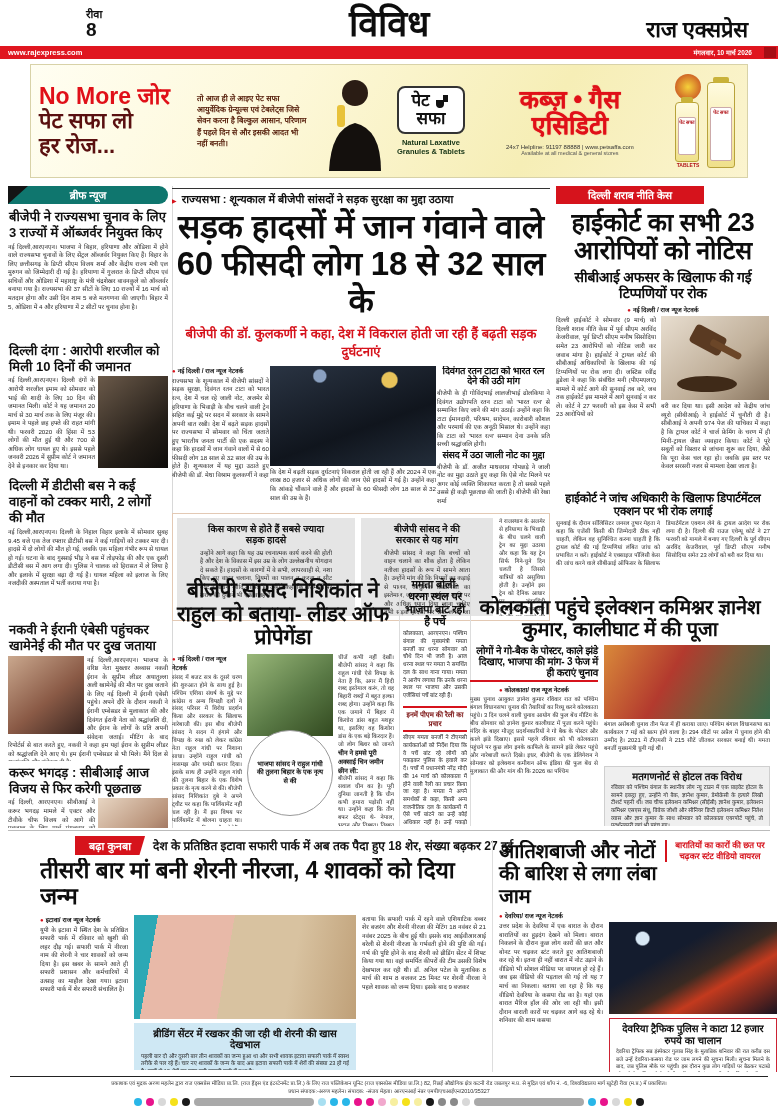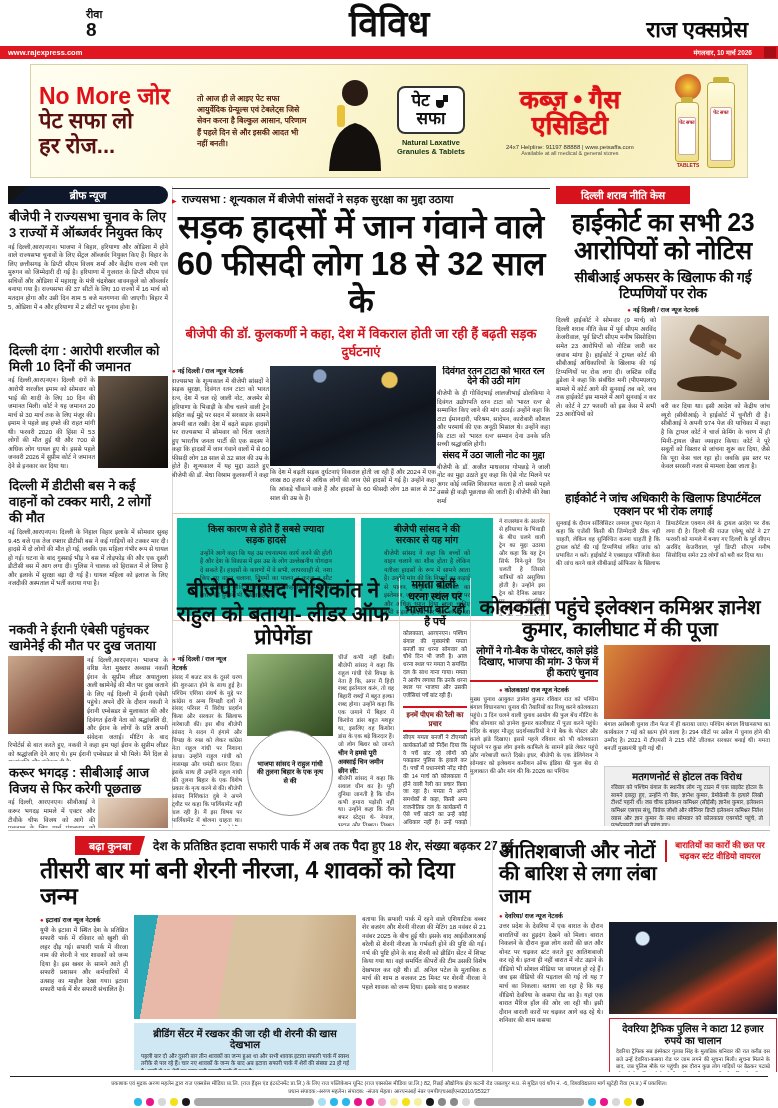--- a/index.html
+++ b/index.html
@@ -23,27 +23,27 @@
   .petsafa-box{border:2px solid #333;background:#fff;border-radius:8px;padding:4px 6px;text-align:center;
                font-weight:800;font-size:17px;line-height:1.05;color:#111;position:relative}
   .benefit{color:#e01018;font-weight:800;font-size:25px;line-height:1.05;text-align:center;text-shadow:0 0 1px #e01018}
   .bottle{width:22px;height:58px;border-radius:4px 4px 3px 3px;border:1px solid #b8a23a;
           background:linear-gradient(#fffbe0,#efe08a);position:relative}
   .bottle:before{content:"";position:absolute;left:5px;right:5px;top:-6px;height:6px;background:#c9b23a;border-radius:2px}
   .bottle .lbl{position:absolute;left:2px;right:2px;top:14px;bottom:6px;background:#fff;border:1px solid #caa;border-radius:2px;
                font-size:5px;font-weight:bold;text-align:center;color:#b01016;line-height:1.1;padding-top:2px}
   
   .brief{position:absolute;left:8px;top:186px;width:160px;height:642px;border-right:1px solid #d8d8d8;padding-right:4px}
-  .brief-tab{position:relative;height:18px;background:#0f172a;border-radius:0 9px 9px 0;display:flex;align-items:center;
+  .brief-tab{position:relative;height:18px;background:#0f766e;border-radius:0 9px 9px 0;display:flex;align-items:center;
              justify-content:center;color:#fff;font-weight:800;font-size:10.5px;margin-bottom:5px}
   .brief-tab:before{content:"";position:absolute;left:0;top:0;border-top:18px solid #141414;border-right:20px solid transparent;width:0;height:0}
   .bh{font-size:13px;font-weight:800;line-height:1.22;margin:4px 1px 2px}
   .ph{background:#888}
   
-  .peach{background:#14b8a6;padding:5px 23px;box-sizing:border-box}
+  .peach{background:#e5e5e5;padding:5px 23px;box-sizing:border-box}
   .peach h4{margin:0 0 3px;font-size:9.5px;text-align:center;line-height:1.2}
   
   .badge{background:#d6131c;color:#fff;font-weight:800;font-size:10.5px;text-align:center;padding:2px 0}
   
   .circ{width:86px;height:86px;border-radius:50%;border:1px solid #999;background:#fff;display:flex;align-items:center;
         justify-content:center;text-align:center;font-size:6.6px;font-weight:800;line-height:1.3;padding:6px;box-sizing:border-box}
   .redline{border-bottom:2px solid #d6131c;padding-bottom:2px}
   .graybox{background:#efefef;border:1px solid #cfcfcf;padding:4px 6px;box-sizing:border-box}
   .graybox h4,.bluebox h4,.challan h4{margin:0 0 2px;font-size:10px;text-align:center;line-height:1.15}
   .bluebox{background:#cfe8f4;padding:5px 7px;box-sizing:border-box}
@@ -187,21 +187,21 @@
       </div>
       <div class="peach" style="width:132px;height:98px">
         <h4>बीजेपी सांसद ने की सरकार से यह मांग</h4>
         <div class="bd clip" style="height:68px">बीजेपी सांसद ने कहा कि बच्चों को वाहन चलाने का शौक होता है लेकिन नतीजा हादसों के रूप में सामने आता है। उन्होंने मांग की कि नियमों का कड़ाई से पालन, आधुनिक प्रौद्योगिकी का इस्तेमाल, जागरुकता कार्यक्रम आदि पर और अधिक ध्यान दिया जाना चाहिए तभी सड़क हादसों पर रोक लगाई जा सकती है।</div>
       </div>
       <div class="bd clip" style="flex:1;height:98px;font-size:5.8px">ने राजस्थान के अजमेर से हरियाणा के भिवाड़ी के बीच चलने वाली ट्रेन का मुद्दा उठाया और कहा कि यह ट्रेन सिर्फ गिने-चुने दिन चलती है जिससे यात्रियों को असुविधा होती है। उन्होंने इस ट्रेन को दैनिक आधार पर 'इंटरसिटी सुपरफास्ट एक्सप्रेस' के तौर पर चलाने की मांग की। बीजेपी के ही अशोकराव शंकरराव चव्हाण ने मराठवाड़ा क्षेत्र के नांदेड़ और लातूर के बीच सीधी ट्रेन न होने का जिक्र करते हुए कहा कि यह मांग बेहद पुरानी है।</div>
     </div>
   </div>
 
   <div class="abs clip" style="left:556px;top:186px;width:214px;height:408px">
-    <div class="badge" style="width:134px">दिल्ली शराब नीति केस</div>
+    <div class="badge" style="width:148px">दिल्ली शराब नीति केस</div>
     <div class="hl" style="font-size:25px;text-align:center;margin-top:4px">हाईकोर्ट का सभी 23 आरोपियों को नोटिस</div>
     <div class="hl" style="font-size:14px;text-align:center;margin-top:6px;font-weight:700">सीबीआई अफसर के खिलाफ की गई टिप्पणियों पर रोक</div>
     <div class="byl" style="text-align:center;margin-top:4px"><span class="dot">●</span><span>नई दिल्ली / राज न्यूज नेटवर्क</span></div>
     <div style="display:flex;gap:5px;margin-top:2px">
       <div class="bd clip" style="width:100px;height:172px">दिल्ली हाईकोर्ट ने सोमवार (9 मार्च) को दिल्ली शराब नीति केस में पूर्व सीएम अरविंद केजरीवाल, पूर्व डिप्टी सीएम मनीष सिसोदिया समेत 23 आरोपियों को नोटिस जारी कर जवाब मांगा है। हाईकोर्ट ने ट्रायल कोर्ट की सीबीआई अधिकारियों के खिलाफ की गई टिप्पणियों पर रोक लगा दी। जस्टिस रवींद्र डुडेजा ने कहा कि संबंधित मनी (पीएमएलए) मामले में कोर्ट आगे की सुनवाई तब करे, जब तक हाईकोर्ट इस मामले में आगे सुनवाई न कर ले। कोर्ट ने 27 फरवरी को इस केस में सभी 23 आरोपियों को</div>
       <div style="flex:1">
         <div class="ph" style="width:108px;height:84px;background:linear-gradient(140deg,#e8ded0,#bfae98 60%,#8a7660);position:relative">
           <svg width="108" height="84" viewBox="0 0 108 84">
             <rect x="30" y="14" width="34" height="20" rx="4" fill="#5a3a22" transform="rotate(28 47 24)"></rect>
             <rect x="48" y="30" width="34" height="7" rx="3" fill="#6b4628" transform="rotate(28 65 33)"></rect>

